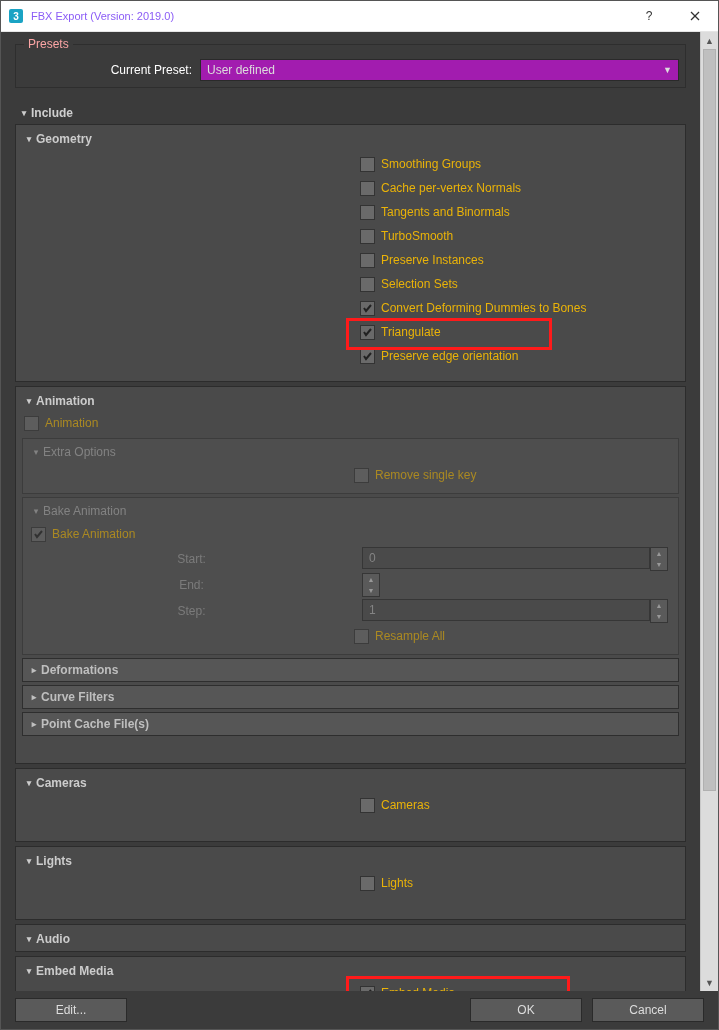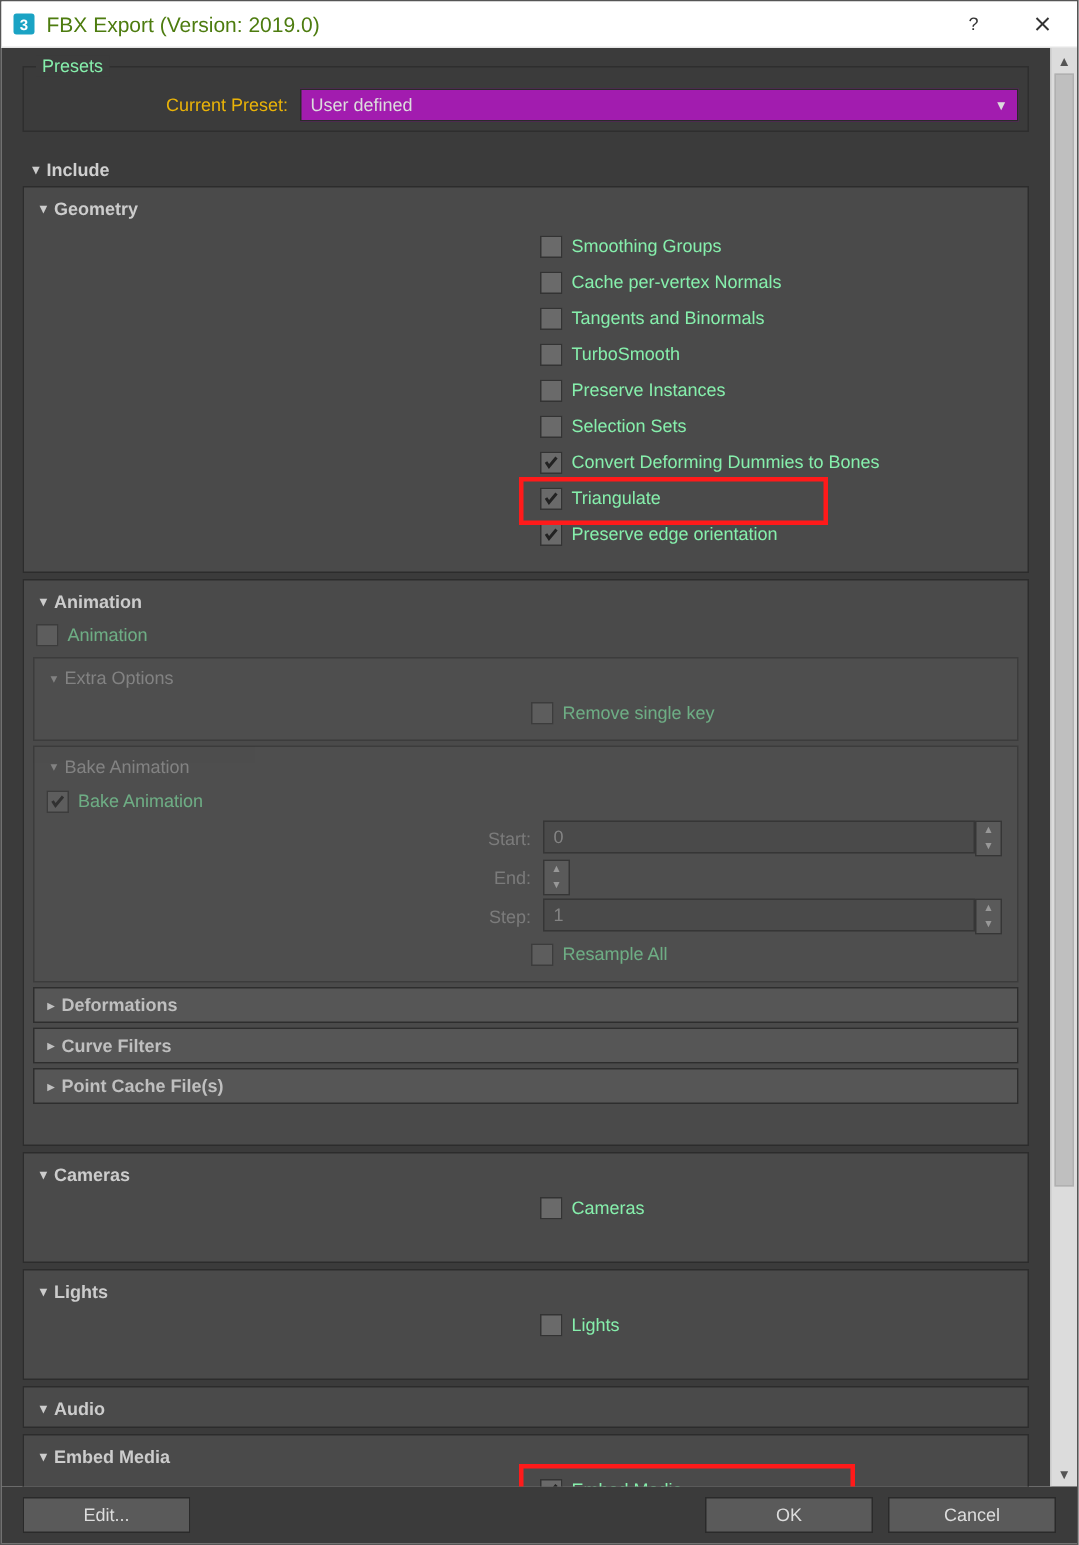--- a/index.html
+++ b/index.html
@@ -1,59 +1,59 @@
 <!DOCTYPE html>
 <html><head>
 <meta charset="utf-8">
 <style>
 html,body{margin:0;padding:0;font-family:"Segoe UI",Tahoma,Arial,sans-serif;font-size:12px;background:#f0f0f0;color:#ccc}
 .window{width:719px;height:1030px;background:#fff;border:1px solid #555;box-sizing:border-box;display:flex;flex-direction:column}
 .titlebar{height:30px;background:#fff;color:#000;display:flex;align-items:center;padding:0 0 0 6px;border-bottom:1px solid #e5e5e5}
 .titlebar .appicon{width:18px;height:18px;margin-right:6px;display:flex;align-items:center;justify-content:center}
-.titlebar .title{flex:1;font-size:14px;color:#4d7c0f}
+.titlebar .title{flex:1;font-size:11px;color:#8b5cf6}
 .titlebar .winbtn{width:46px;height:30px;display:flex;align-items:center;justify-content:center;color:#333;font-family:Arial}
 .content-wrap{flex:1;display:flex;background:#3b3b3b;overflow:hidden}
 .content{flex:1;padding:12px 14px 0 14px;overflow:hidden}
 .scrollbar{width:17px;background:#dcdcdc;border-left:1px solid #c8c8c8;position:relative}
 .scrollbar .arrow{position:absolute;left:0;width:17px;height:17px;display:flex;align-items:center;justify-content:center;color:#555;font-size:9px}
 .scrollbar .arrow.up{top:0}
 .scrollbar .arrow.dn{bottom:0}
 .scrollbar .thumb{position:absolute;left:2px;right:2px;top:17px;height:740px;background:#bfbfbf;border:1px solid #b0b0b0}
 .group-presets{position:relative;border:1px solid #2e2e2e;padding:14px 6px 6px 6px;margin-bottom:14px}
-.group-presets .legend{position:absolute;top:-8px;left:8px;background:#3b3b3b;padding:0 4px;color:#86efac}
+.group-presets .legend{position:absolute;top:-8px;left:8px;background:#3b3b3b;padding:0 4px;color:#fca5a5}
 .preset-row{display:flex;align-items:center;height:22px}
-.preset-row .lbl{width:170px;text-align:right;padding-right:8px;color:#eab308}
+.preset-row .lbl{width:170px;text-align:right;padding-right:8px;color:#ffffff}
 .preset-row .select{flex:1;height:20px;background:#a21caf;border:1px solid #2a2a2a;display:flex;align-items:center;justify-content:space-between;padding:0 6px;color:#dcdcdc}
 .section{margin:2px 0}
 .header{height:22px;display:flex;align-items:center;padding-left:2px;color:#cfcfcf;font-weight:bold}
 .header .tri{width:14px;display:inline-block;font-size:9px;color:#ccc;text-align:center}
 .header.expanded .tri::before{content:"\25BE"}
 .box{background:#4a4a4a;border:1px solid #2c2c2c;padding:4px 6px 24px 6px;margin:0 0 4px 0}
 .subheader{height:20px;display:flex;align-items:center;color:#ccc;font-weight:bold}
 .subheader .tri{width:14px;display:inline-block;font-size:9px;text-align:center}
 .subheader.expanded .tri::before{content:"\25BE"}
 .subbar{background:#565656;border:1px solid #2e2e2e;height:22px;display:flex;align-items:center;color:#bfbfbf;font-weight:bold;padding-left:4px;margin:3px 0}
 .subbar .tri{width:14px;display:inline-block;font-size:9px;text-align:center}
 .subbar .tri::before{content:"\25B8"}
 .opts{padding:3px 0}
 .opt{display:flex;align-items:center;height:24px}
 .opt .spacer{width:338px}
 .opt .spacer-nested{width:325px}
 .chk{width:13px;height:13px;background:#6a6a6a;border:1px solid #333;margin-right:6px;display:inline-flex;align-items:center;justify-content:center}
 .chk svg{display:none}
 .chk.checked svg{display:block}
-.opt .olabel{color:#86efac}
+.opt .olabel{color:#eab308}
 .disabled{opacity:.6}
 .highlight{position:absolute;border:3px solid #ff1a1a;pointer-events:none}
 .subbox{background:#515151;border:1px solid #333;padding:6px 6px;margin:3px 0;position:relative}
 .subbox .subtitle{font-weight:normal;color:#a8a8a8;margin-bottom:4px;display:flex;align-items:center}
 .subbox .subtitle .tri{width:14px;display:inline-block;font-size:9px;text-align:center}
 .subbox .subtitle .tri::before{content:"\25BE"}
 .field-row{display:flex;align-items:center;height:26px}
-.field-row .flabel{width:325px;text-align:right;padding-right:8px;color:#9c9c9c}
+.field-row .flabel{width:325px;text-align:center;padding-right:8px;color:#9c9c9c}
 .numfield{flex:1;display:flex;margin-right:4px}
 .numfield .inp{flex:1;height:20px;background:#4a4a4a;border:1px solid #2a2a2a;color:#aaa;padding:0 6px;display:flex;align-items:center}
 .numfield .spin{width:16px;height:22px;background:#656565;border:1px solid #2a2a2a;display:flex;flex-direction:column}
 .numfield .spin div{flex:1;display:flex;align-items:center;justify-content:center;font-size:7px;color:#ccc}
 .footer{height:38px;background:#3b3b3b;display:flex;align-items:center;padding:0 14px;gap:10px}
 .footer .gap{flex:1}
 .btn{height:22px;background:#5a5a5a;border:1px solid #2a2a2a;color:#ddd;display:flex;align-items:center;justify-content:center;min-width:110px}
 .rel{position:relative}
 </style>
 </head>

